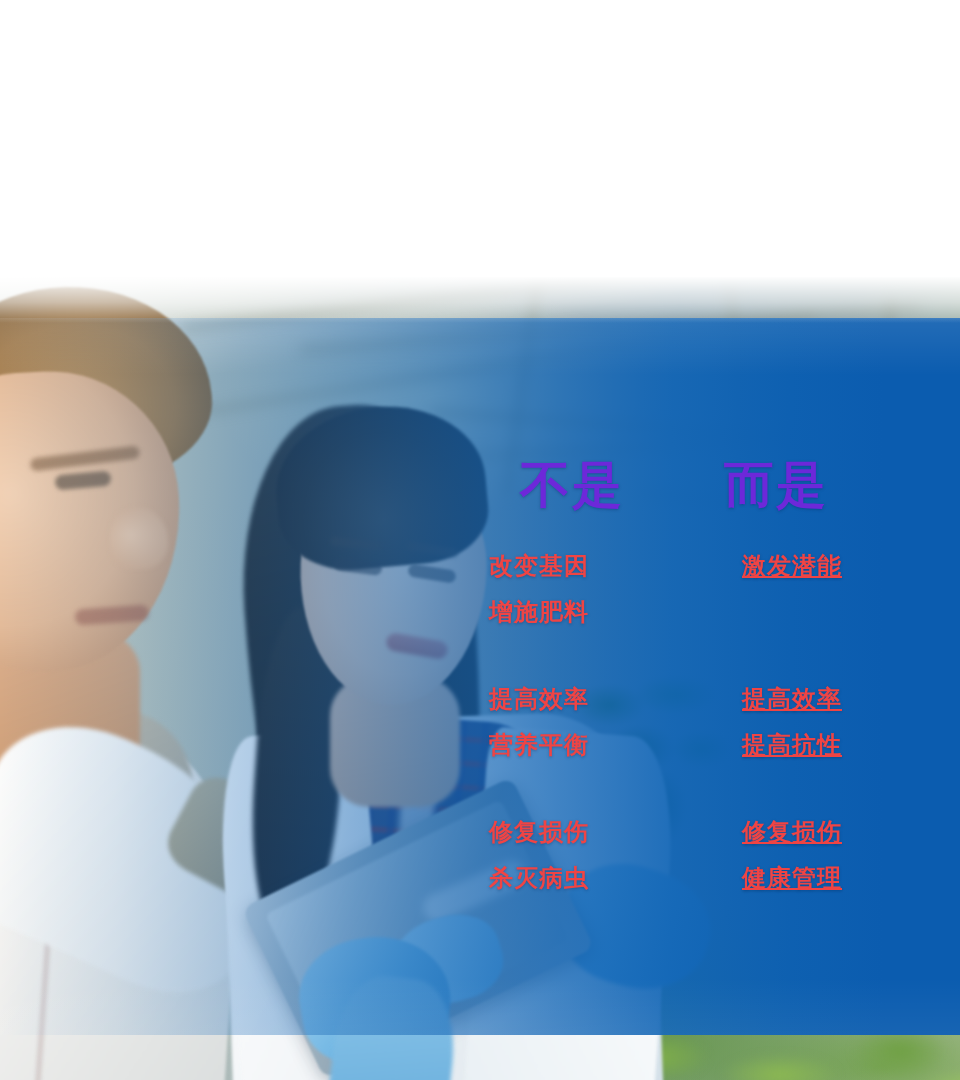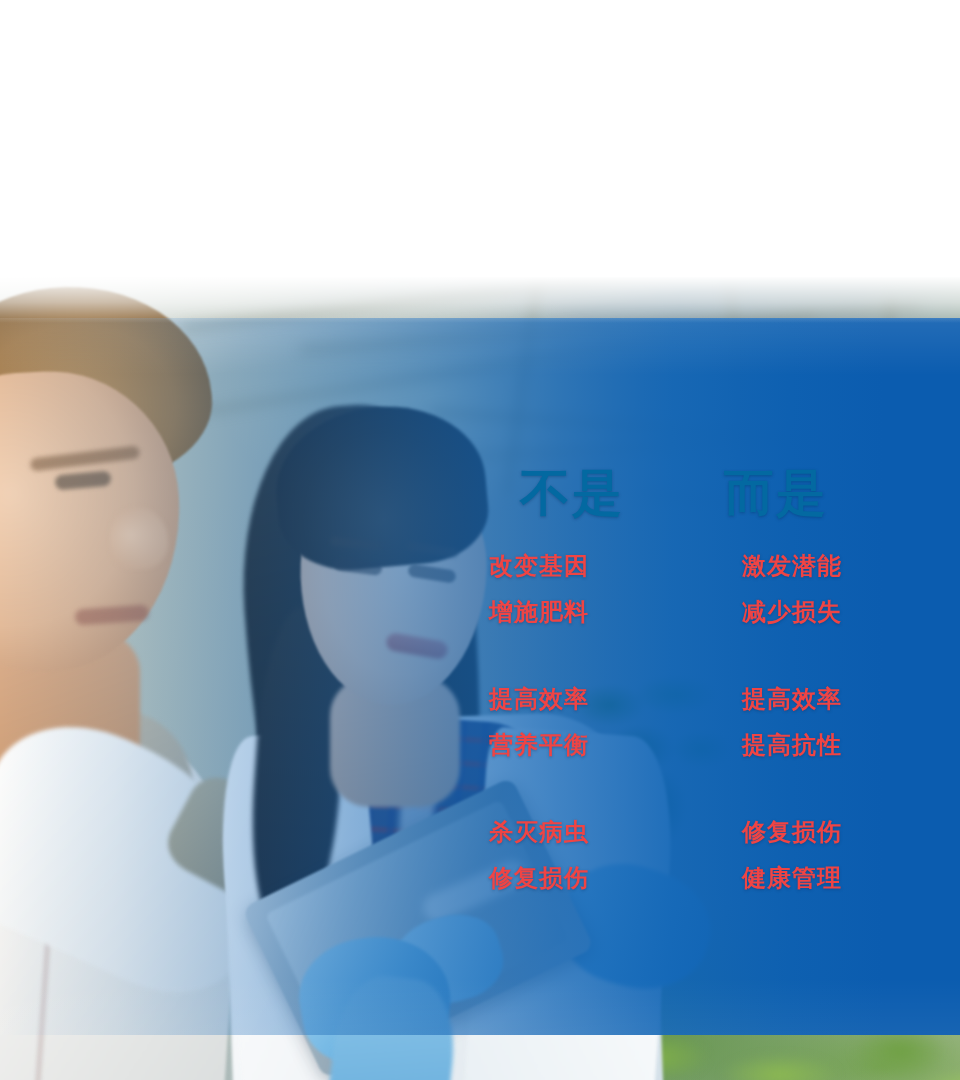--- a/index.html
+++ b/index.html
@@ -200,36 +200,35 @@
 
   
   .top-fade{position:absolute;left:0;top:0;width:960px;height:46px;
     background:linear-gradient(180deg,rgba(255,255,255,.98) 0%,rgba(255,255,255,.55) 55%,rgba(255,255,255,0) 100%);}
 
   
   .text-layer{position:absolute;left:0;top:277px;width:960px;height:803px;}
 
   .headings{position:absolute;left:0;top:180px;width:960px;height:70px;}
   .heading{
-    position:absolute;color:#0369a1;font-size:50px;line-height:56px;font-weight:700;
+    position:absolute;color:#6d28d9;font-size:50px;line-height:56px;font-weight:700;
     letter-spacing:2px;white-space:nowrap;
     text-shadow:0 1px 3px rgba(0,40,90,.35);
-    margin-top:8px;
   }
   .heading.left{left:520px;}
   .heading.right{left:724px;}
 
   .rowgroup{position:absolute;left:0;width:960px;}
   .col{
     position:absolute;color:#ef4444;font-size:24px;line-height:46px;font-weight:700;
     letter-spacing:1px;white-space:nowrap;
     text-shadow:0 1px 3px rgba(0,40,90,.35);
   }
   .col.c1{left:489px;}
-  .col.c2{left:742px;}
+  .col.c2{left:742px;text-decoration:underline;}
   .ln{display:block;}
 
   .rg0{top:266px;}
   .rg1{top:399px;}
   .rg2{top:532px;}
 </style>
 </head>
 <body>
 
 <div id="poster">
@@ -311,39 +310,38 @@
       <div class="heading right">而是</div>
     </div>
 
     <div class="rowgroup rg0">
       <div class="col c1">
         <span class="ln">改变基因</span>
         <span class="ln">增施肥料</span>
       </div>
       <div class="col c2">
         <span class="ln">激发潜能</span>
-        <span class="ln">减少损失</span>
       </div>
     </div>
 
     <div class="rowgroup rg1">
       <div class="col c1">
         <span class="ln">提高效率</span>
         <span class="ln">营养平衡</span>
       </div>
       <div class="col c2">
         <span class="ln">提高效率</span>
         <span class="ln">提高抗性</span>
       </div>
     </div>
 
     <div class="rowgroup rg2">
       <div class="col c1">
+        <span class="ln">修复损伤</span>
         <span class="ln">杀灭病虫</span>
-        <span class="ln">修复损伤</span>
       </div>
       <div class="col c2">
         <span class="ln">修复损伤</span>
         <span class="ln">健康管理</span>
       </div>
     </div>
 
   </div>
 </div>
 

